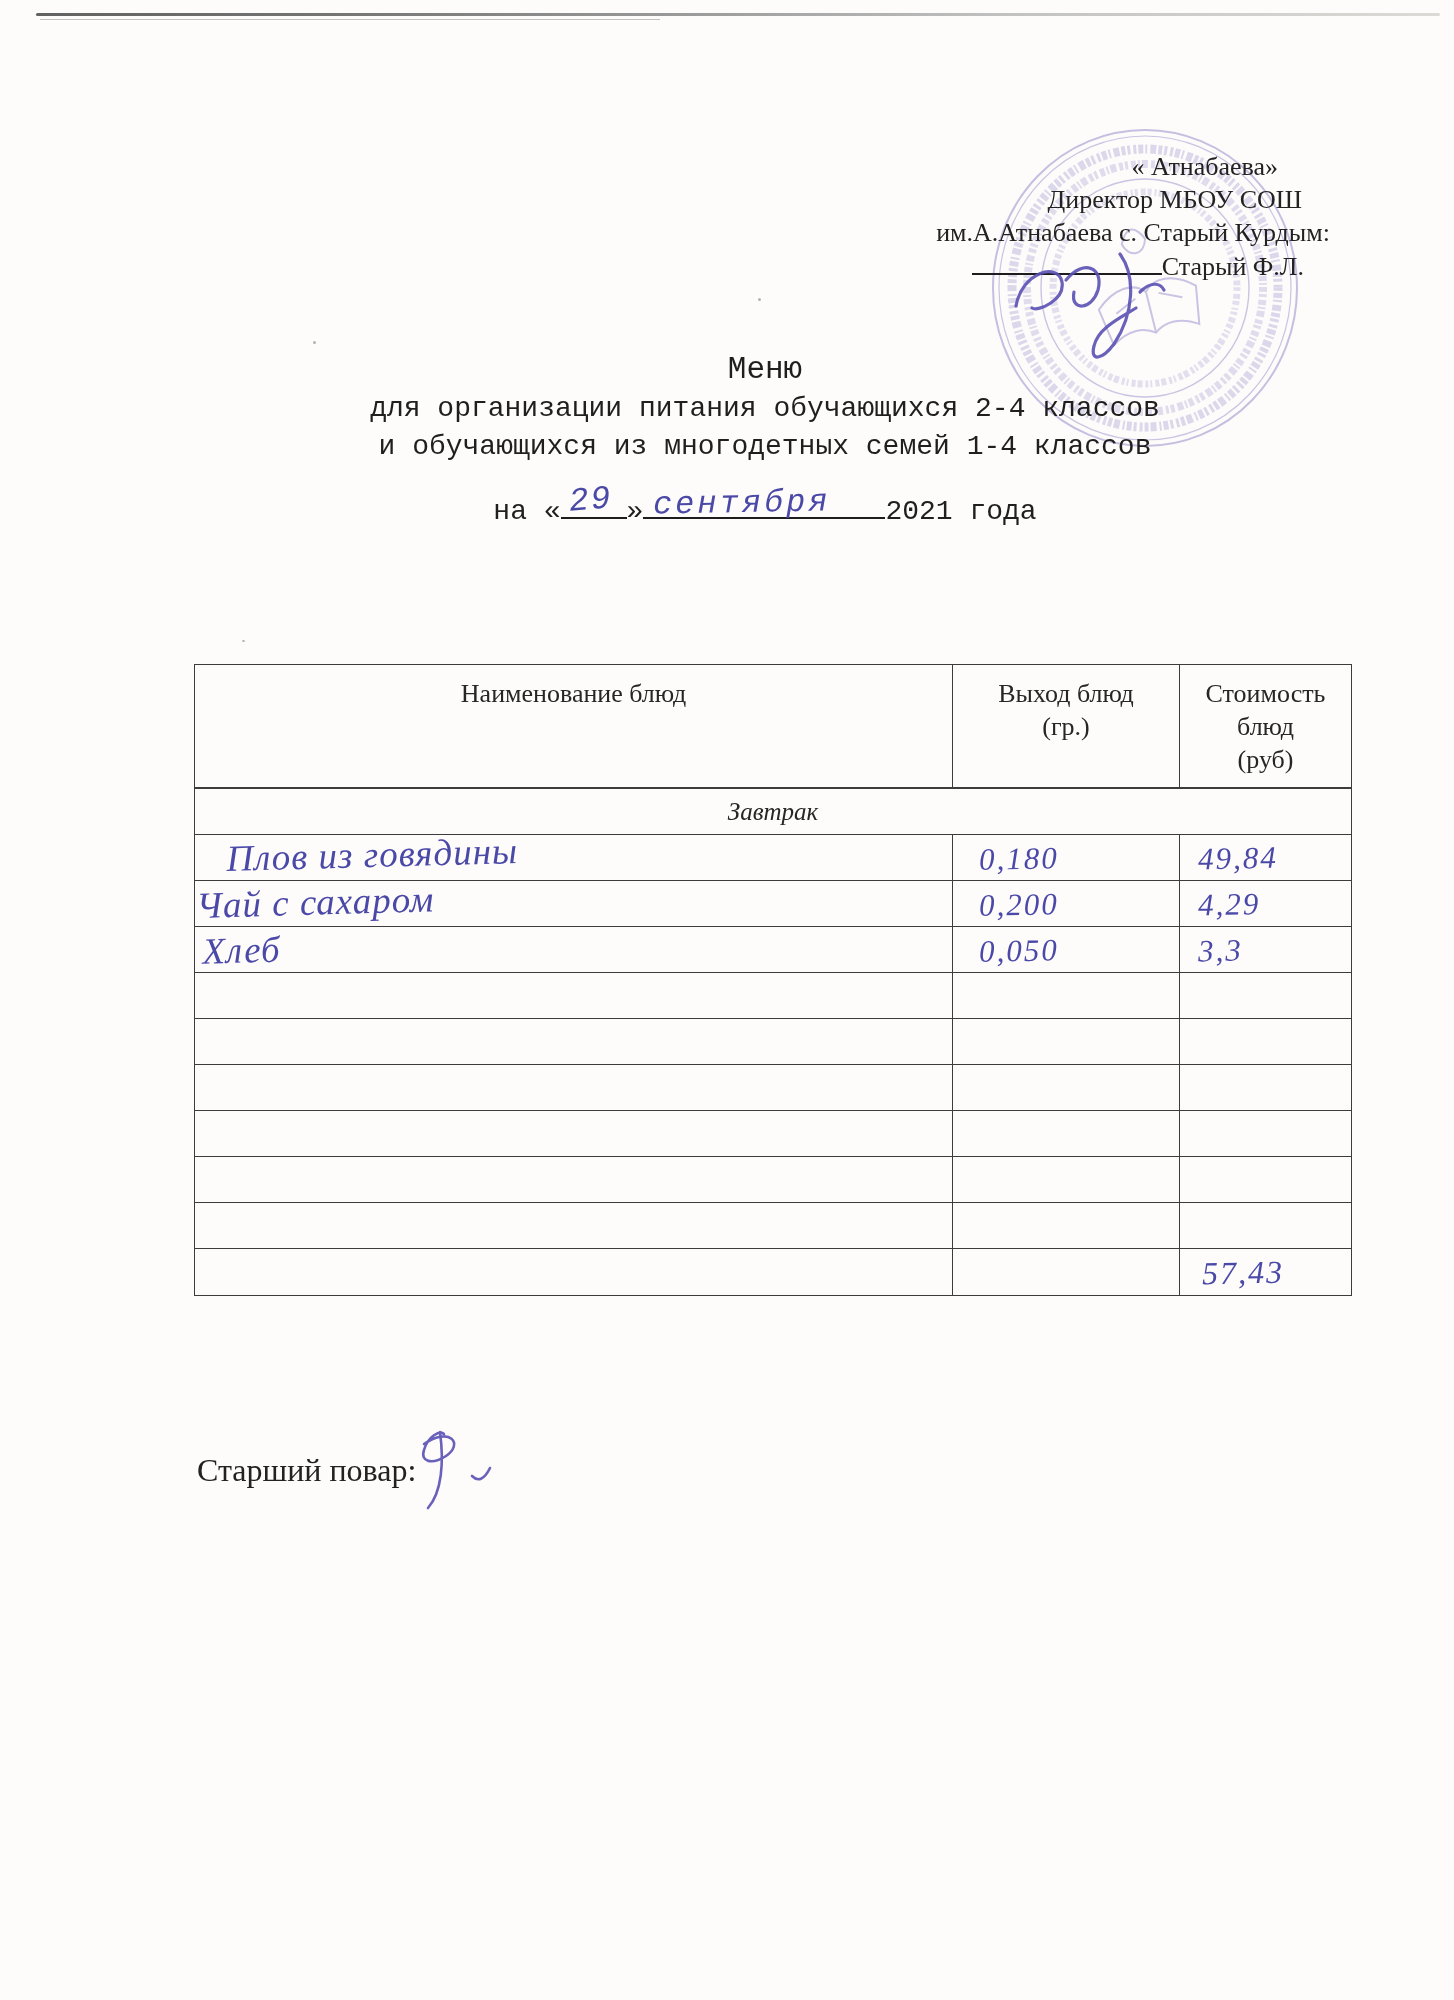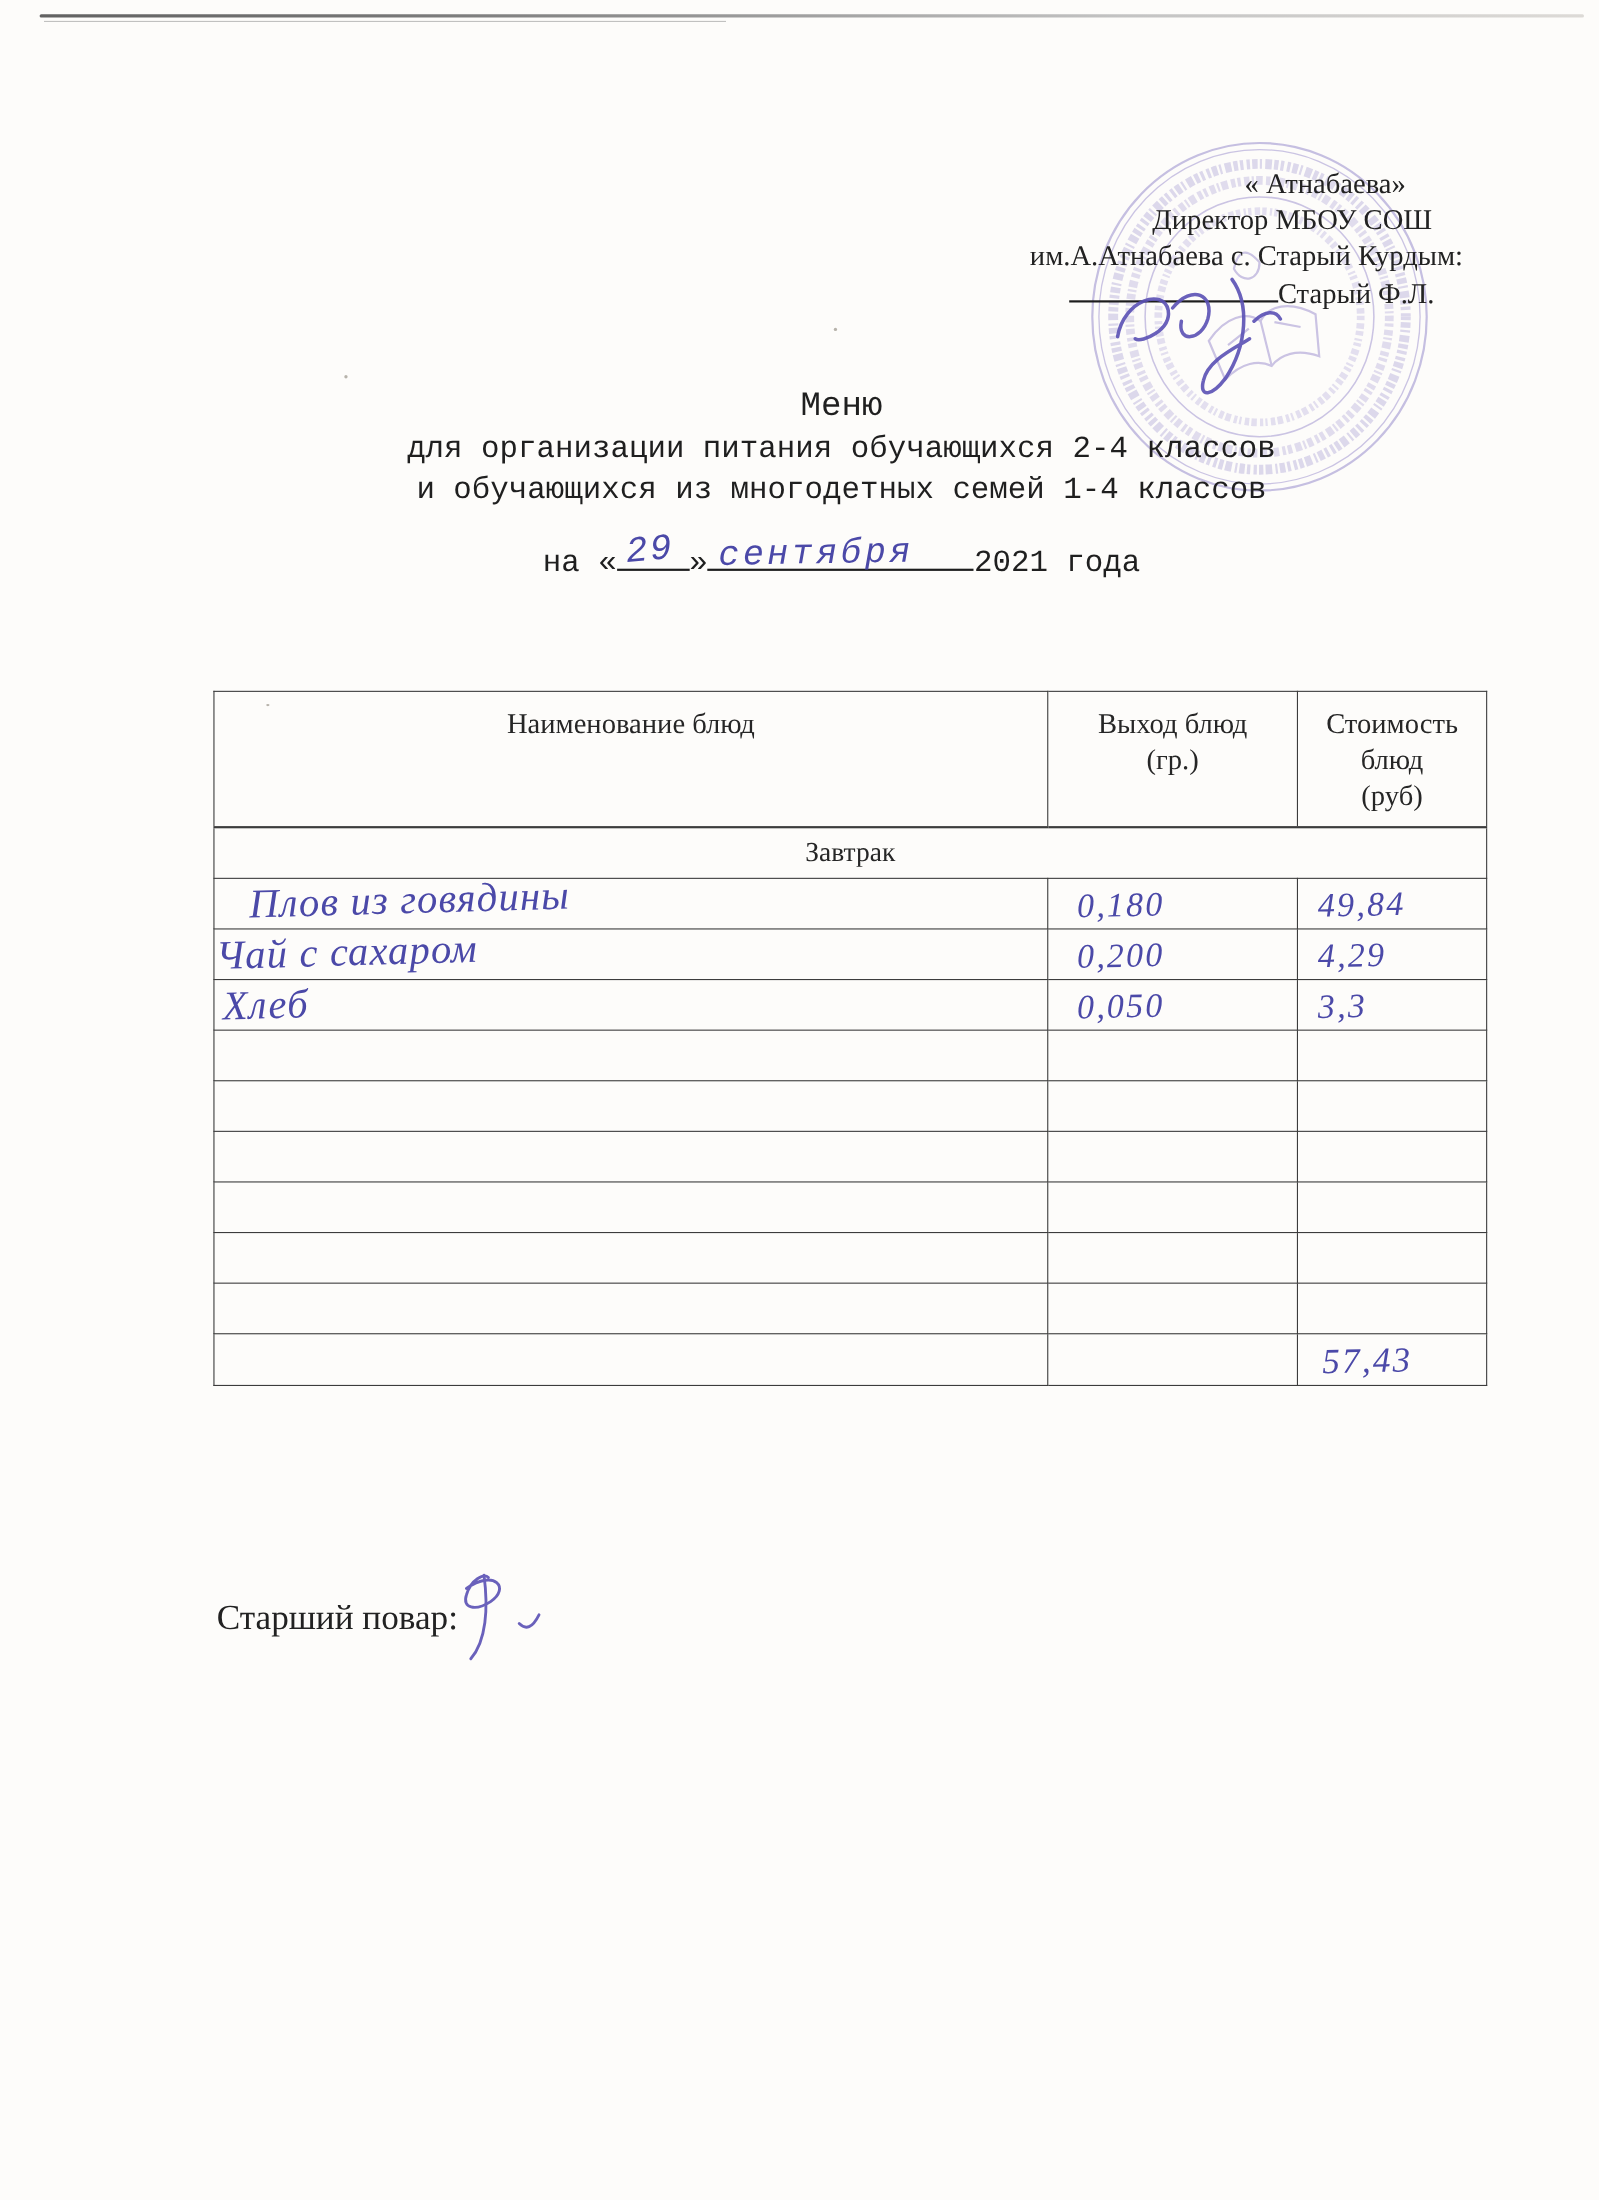--- a/index.html
+++ b/index.html
@@ -40,28 +40,28 @@
   .blank{display:inline-block;border-bottom:2px solid #1d1d1d;position:relative;vertical-align:baseline;height:26px;}
   .blank-day{width:66px;}
   .blank-month{width:242px;margin-top:24px;}
   .ink{color:#4b49a8;}
   .hw-day{position:absolute;left:8px;bottom:-4px;font-size:33px;font-style:italic;transform:rotate(-5deg);letter-spacing:2px;}
   .hw-month{position:absolute;left:10px;bottom:-7px;font-size:32px;font-style:italic;letter-spacing:3px;transform:rotate(-1deg);white-space:nowrap;}
 
   .meal-heading{position:absolute;left:180px;top:604px;width:1170px;text-align:center;font-size:26px;color:#1f1f1f;z-index:2;}
 
   
-  .menu-table{position:absolute;left:194px;top:628px;width:1157px;border-collapse:collapse;table-layout:fixed;z-index:2;}
+  .menu-table{position:absolute;left:194px;top:664px;width:1157px;border-collapse:collapse;table-layout:fixed;z-index:2;}
   .menu-table col.c1{width:758px;}
   .menu-table col.c2{width:227px;}
   .menu-table col.c3{width:172px;}
   .menu-table th,.menu-table td{border:1px solid #3c3c3c;padding:0;}
   .menu-table thead th{height:110px;vertical-align:top;padding-top:12px;
     font-weight:normal;font-size:26px;line-height:33px;text-align:center;border-bottom-width:2px;}
-  .row-section td{height:45px;text-align:center;font-size:25px;}
+  .row-section td{height:45px;text-align:center;font-size:25px;font-style:italic;}
   .row-dish td,.row-empty td{height:45px;}
   .row-total td{height:46px;}
   .cell-name{vertical-align:bottom;}
   .hw-name{display:block;font-size:37px;line-height:40px;font-style:italic;color:#4b49a8;
     letter-spacing:1px;white-space:nowrap;transform:rotate(-1.6deg);transform-origin:left bottom;}
   .pad-a{padding-left:32px;}
   .pad-b{padding-left:2px;}
   .pad-c{padding-left:8px;}
   .hw-val{display:block;font-size:31px;line-height:34px;font-style:italic;color:#4b49a8;
     letter-spacing:2px;transform:rotate(-1.2deg);}

